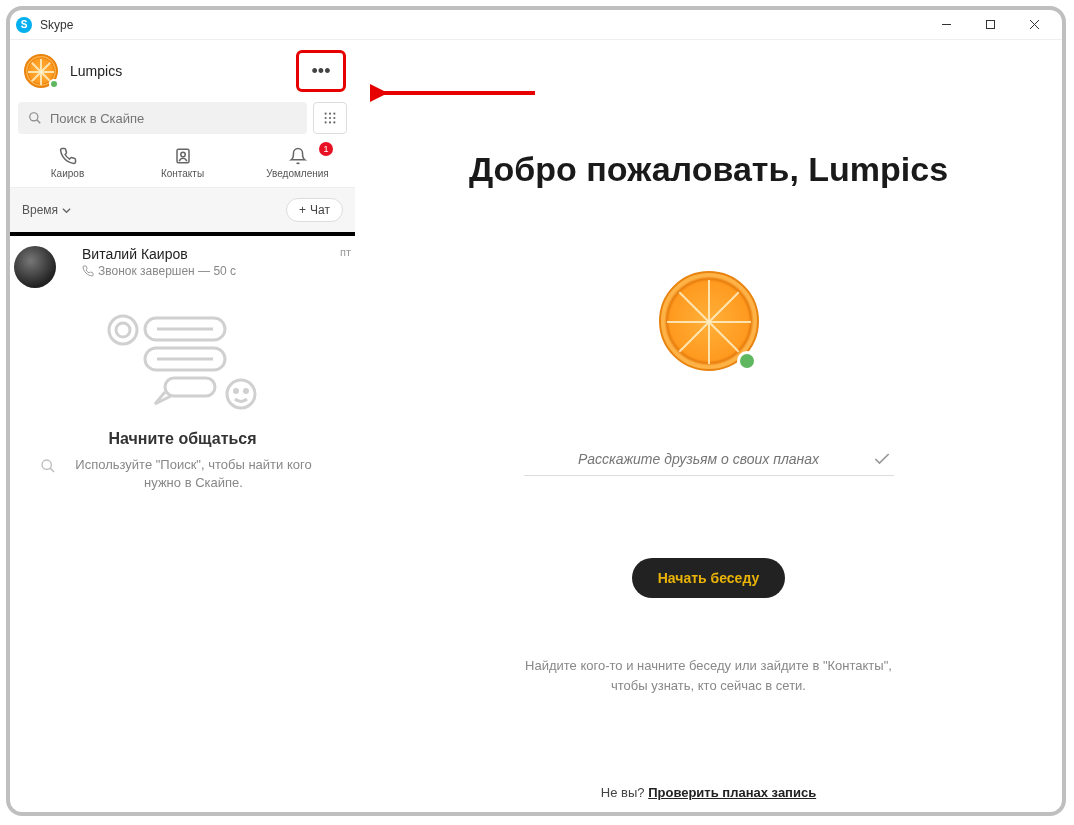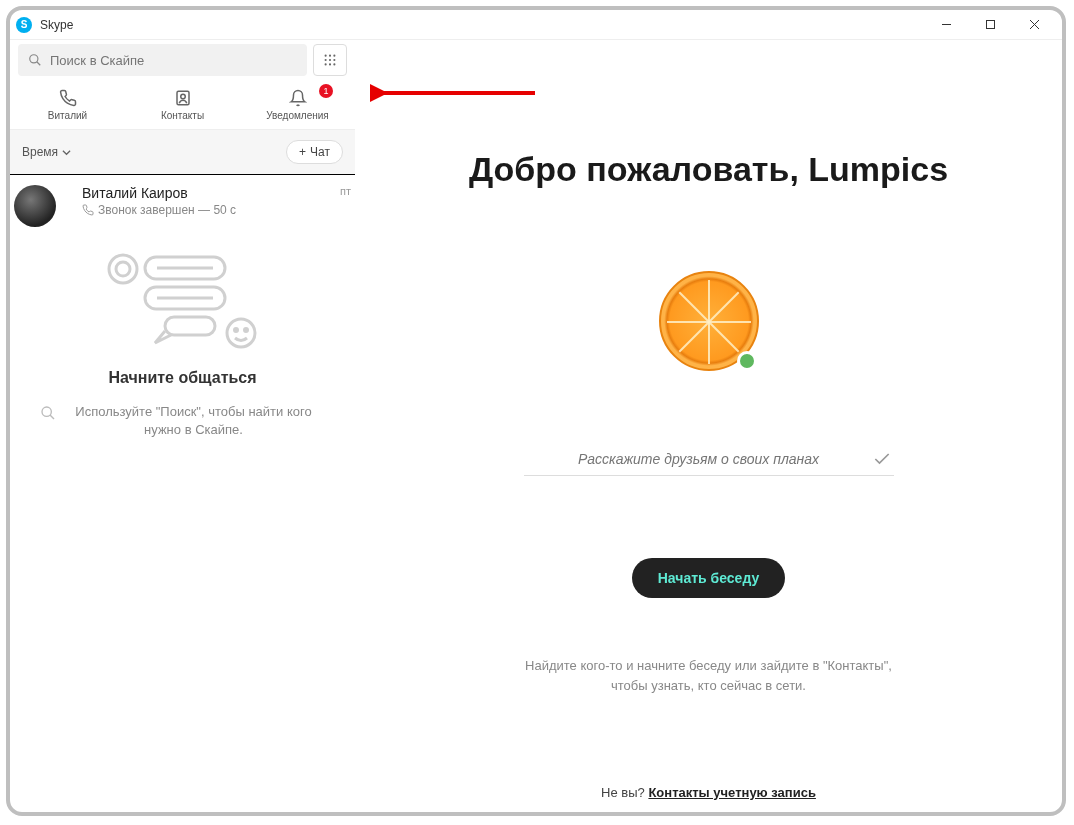--- a/index.html
+++ b/index.html
@@ -31,46 +31,46 @@
 .search-box { flex: 1; display: flex; align-items: center; background: #f1f1f1; border-radius: 4px; height: 32px; padding: 0 10px; gap: 8px; color: #888; }
 .search-box input { border: none; background: transparent; outline: none; font-size: 13px; flex: 1; color: #333; }
 .dial-btn { width: 34px; height: 32px; border: 1px solid #ddd; border-radius: 4px; display: flex; align-items: center; justify-content: center; color: #666; }
 
 .tabs { display: flex; border-bottom: 1px solid #eee; }
 .tab { flex: 1; display: flex; flex-direction: column; align-items: center; padding: 6px 0 8px 0; gap: 2px; color: #555; font-size: 10px; position: relative; }
 .tab.active { color: #0099e5; }
 .tab .ticon { height: 20px; display: flex; align-items: center; justify-content: center; }
 .tab .badge { position: absolute; top: 2px; right: 22px; background: #e81123; color: #fff; font-size: 9px; width: 14px; height: 14px; border-radius: 50%; display: flex; align-items: center; justify-content: center; }
 
-.filter-row { display: flex; align-items: center; padding: 10px 12px; background: #f6f6f6; border-bottom: 1px solid #000000; }
+.filter-row { display: flex; align-items: center; padding: 10px 12px; background: #f6f6f6; border-bottom: 4px solid #000000; }
 .filter-label { font-size: 12px; color: #555; display: flex; align-items: center; gap: 4px; }
 .newchat-btn { margin-left: auto; background: #fff; border: 1px solid #ddd; border-radius: 14px; padding: 4px 12px; font-size: 12px; color: #444; display: flex; align-items: center; gap: 4px; }
 
 .chat-item { display: flex; padding: 10px 4px; gap: 26px; align-items: flex-start; }
 .chat-avatar { width: 42px; height: 42px; border-radius: 50%; background: #333; flex-shrink: 0; }
 .chat-info { flex: 1; }
 .chat-name { font-size: 14px; color: #222; }
 .chat-sub { font-size: 12px; color: #888; display: flex; align-items: center; gap: 4px; margin-top: 2px; }
 .chat-time { font-size: 11px; color: #999; }
 
 .empty-illus { display: flex; flex-direction: column; align-items: center; padding: 10px 30px 20px 30px; color: #888; text-align: center; }
 .empty-illus svg { margin-bottom: 12px; }
-.empty-title { font-size: 16px; font-weight: 600; color: #333; margin-bottom: 16px; }
+.empty-title { font-size: 16px; font-weight: 600; color: #333; margin-bottom: 8px; }
 .empty-sub { font-size: 13px; color: #888; display: flex; align-items: flex-start; gap: 6px; line-height: 1.4; }
 
 .main { flex: 1; display: flex; flex-direction: column; align-items: center; padding: 110px 40px 20px 40px; gap: 32px; }
 .welcome-title { font-size: 34px; font-weight: 700; color: #1a1a1a; margin-bottom: 50px; }
 .avatar-large { width: 100px; height: 100px; border-radius: 50%; position: relative; margin-bottom: 40px; }
 .status-dot-lg { width: 20px; height: 20px; border-radius: 50%; border: 3px solid #fff; position: absolute; bottom: 0px; right: 2px; }
 
 .mood-row { width: 370px; display: flex; align-items: center; border-bottom: 1px solid #ddd; padding: 6px 2px; margin-bottom: 50px; }
 .mood-input { flex: 1; border: none; outline: none; text-align: center; font-size: 14px; color: #666; background: transparent; font-style: italic; }
 .check-icon { color: #888; }
 
-.start-btn { background: #222; color: #5eead4; border: none; border-radius: 22px; padding: 12px 26px; font-size: 14px; font-weight: 600; margin-bottom: 26px; }
+.start-btn { background: #222; color: #eab308; border: none; border-radius: 22px; padding: 12px 26px; font-size: 14px; font-weight: 600; margin-bottom: 26px; }
 
 .help-text { color: #888; font-size: 13px; text-align: center; max-width: 380px; line-height: 1.5; }
 
 .bottom-link { position: absolute; bottom: 12px; width: 100%; text-align: center; font-size: 13px; color: #444; }
 .bottom-link a { color: #222; font-weight: 600; }
 
 
 .orange { width: 100%; height: 100%; border-radius: 50%; background: radial-gradient(circle at center, #ffb03a 0%, #ff9a1f 58%, #e87e0e 62%, #ffb347 66%); position: relative; overflow: hidden; border: 2px solid #e8830f; }
 .orange::before, .orange::after { content: ""; position: absolute; background: rgba(255,220,160,0.9); border-radius: 2px; }
 .orange .seg { position: absolute; top: 50%; left: 50%; width: 44%; height: 2px; background: rgba(255,240,200,0.85); transform-origin: left center; }
@@ -98,20 +98,40 @@
             <line x1="1" y1="1" x2="10" y2="10" stroke-width="1"></line>
             <line x1="10" y1="1" x2="1" y2="10" stroke-width="1"></line>
           </svg>
         </div>
     </div>
   </div>
 
   <div class="app">
     <div class="sidebar">
 
+      <div class="profile-row">
+        <div class="avatar-small">
+          <div class="orange">
+            <div class="seg" style="transform:rotate(0deg)"></div>
+            <div class="seg" style="transform:rotate(45deg)"></div>
+            <div class="seg" style="transform:rotate(90deg)"></div>
+            <div class="seg" style="transform:rotate(135deg)"></div>
+            <div class="seg" style="transform:rotate(180deg)"></div>
+            <div class="seg" style="transform:rotate(225deg)"></div>
+            <div class="seg" style="transform:rotate(270deg)"></div>
+            <div class="seg" style="transform:rotate(315deg)"></div>
+          </div>
+          <div class="status-dot" style="background:#5fb85f"></div>
+        </div>
+        <span class="profile-name">Lumpics</span>
+        <div class="more-btn">
+          <span>•••</span>
+          <div class="more-highlight"></div>
+        </div>
+      </div>
 
       <div class="search-row">
         <div class="search-box">
           <svg width="14" height="14" viewBox="0 0 24 24" fill="none" stroke="#888" stroke-width="2">
               <circle cx="10" cy="10" r="7"></circle>
               <line x1="15" y1="15" x2="21" y2="21"></line>
             </svg>
           <input placeholder="Поиск в Скайпе" style="">
         </div>
         <div class="dial-btn">
@@ -129,21 +149,21 @@
         </div>
       </div>
 
       <div class="tabs">
         <div class="tab">
           <div class="ticon">
               <svg width="18" height="18" viewBox="0 0 24 24" fill="none" stroke="#666" stroke-width="2">
                 <path d="M22 16.92v3a2 2 0 0 1-2.18 2 19.79 19.79 0 0 1-8.63-3.07 19.5 19.5 0 0 1-6-6A19.79 19.79 0 0 1 2.12 4.18 2 2 0 0 1 4.11 2h3a2 2 0 0 1 2 1.72c.13.96.37 1.9.72 2.81a2 2 0 0 1-.45 2.11L8.09 10a16 16 0 0 0 6 6l1.36-1.29a2 2 0 0 1 2.11-.45c.91.35 1.85.59 2.81.72A2 2 0 0 1 22 16.92z"></path>
               </svg>
             </div>
-          <span>Виталий</span>
+          <span>Каиров</span>
         </div>
         <div class="tab">
           <div class="ticon">
               <svg width="18" height="18" viewBox="0 0 24 24" fill="none" stroke="#666" stroke-width="2">
                 <rect x="4" y="3" width="16" height="18" rx="2"></rect>
                 <circle cx="12" cy="10" r="3"></circle>
                 <path d="M7 19c1-3 3-4 5-4s4 1 5 4"></path>
               </svg>
             </div>
           <span>Контакты</span>
@@ -236,21 +256,21 @@
             <polyline points="4 12 9 17 20 6"></polyline>
           </svg>
       </div>
 
       <button class="start-btn">Начать беседу</button>
 
       <div class="help-text">Найдите кого-то и начните беседу или зайдите в "Контакты", чтобы узнать, кто сейчас в сети.</div>
 
       <div class="bottom-link">
         <span>Не вы?</span>
-        <a href="#">Контакты учетную запись</a>
+        <a href="#">Проверить планах запись</a>
       </div>
     </div>
   </div>
 
   <svg class="annot-arrow" viewBox="0 0 170 30">
     <defs>
         <marker id="ah" markerWidth="10" markerHeight="10" refX="2" refY="5" orient="auto">
           <path d="M10 0 L0 5 L10 10 Z" fill="#e60000"></path>
         </marker>
       </defs>

